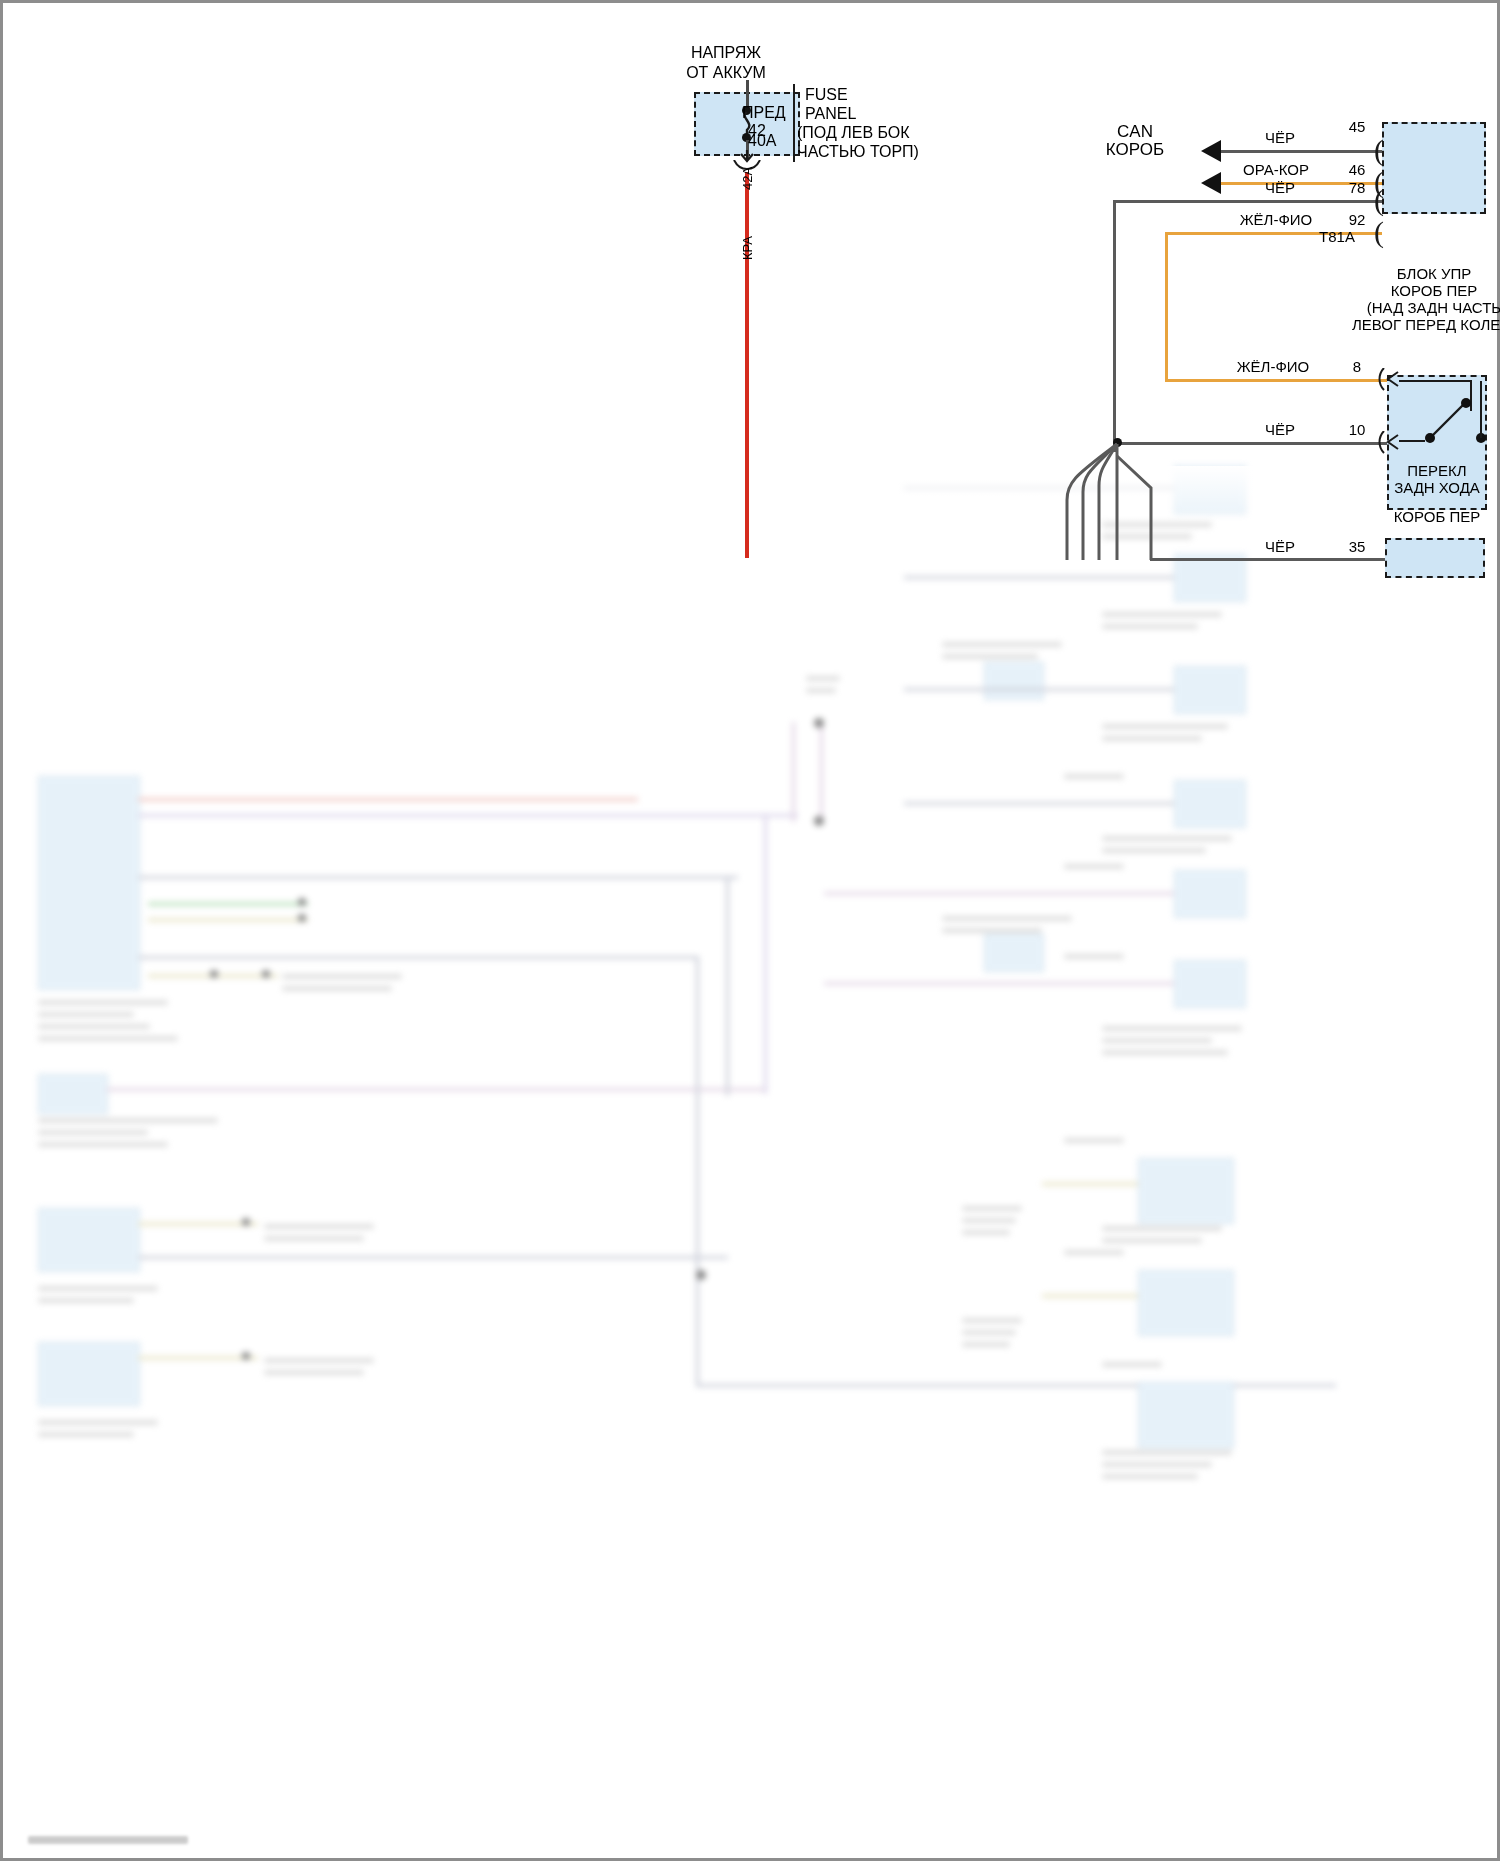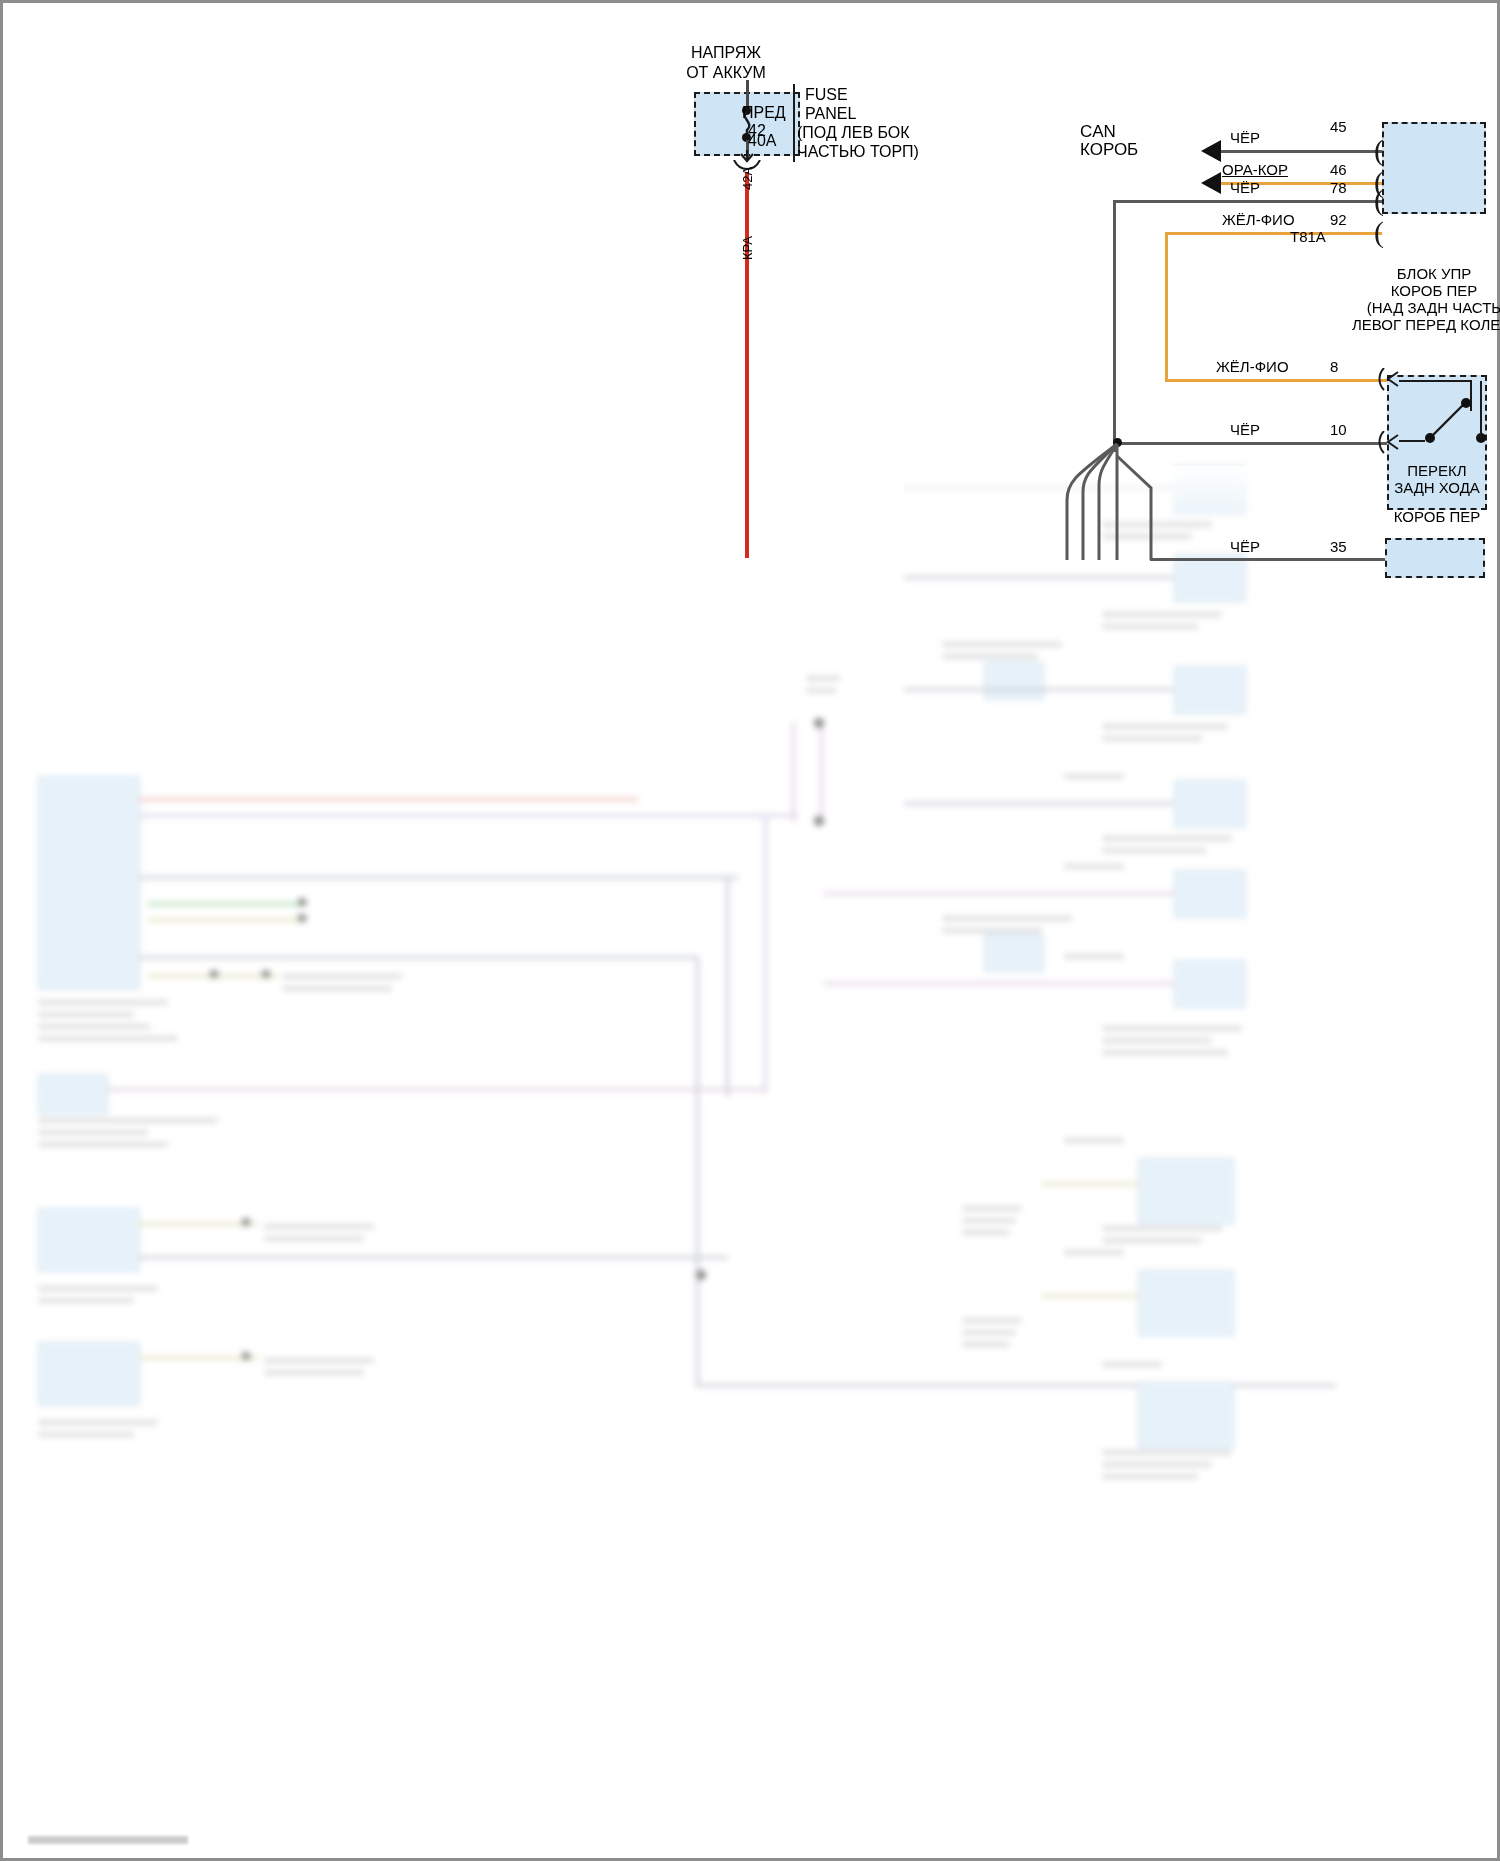--- a/index.html
+++ b/index.html
@@ -16,21 +16,21 @@
   .wire{position:absolute;background:#4a4a4a;}
   .h{height:3px;}
   .v{width:3px;}
   .red{background:#d52b1e;}
   .orange{background:#e8a33d;}
   .gray{background:#5a5a5a;}
 
   .dashbox{position:absolute;background:#cfe5f5;border:2px dashed #1a1a1a;box-sizing:border-box;}
   .label{position:absolute;font-size:15px;color:#000;white-space:nowrap;line-height:17px;}
   .label.c{text-align:center;}
-  .label.r{text-align:left;}
+  .label.r{text-align:center;}
   .vlabel{position:absolute;font-size:13px;color:#000;white-space:nowrap;
           transform-origin:0 0;transform:rotate(-90deg);}
   .dot{position:absolute;width:9px;height:9px;border-radius:50%;background:#111;}
   .arrowL{position:absolute;width:0;height:0;border-top:11px solid transparent;
           border-bottom:11px solid transparent;border-right:20px solid #111;}
 
   
   .conn{position:absolute;font-size:30px;line-height:20px;color:#1a1a1a;font-family:"Liberation Serif",serif;}
 
   
@@ -205,21 +205,21 @@
   <div class="arrowL" style="left:1201px;top:172px;"></div>
 
   <div class="dashbox" style="left:1382px;top:122px;width:104px;height:92px;"></div>
 
   <div class="wire h gray" style="left:1221px;top:150px;width:161px;"></div>
   <div class="label r" style="left:1230px;top:129px;width:100px;">ЧЁР</div>
   <div class="label r" style="left:1330px;top:118px;width:54px;">45</div>
   <div class="conn" style="left:1374px;top:140px;">(</div>
 
   <div class="wire h orange" style="left:1221px;top:182px;width:161px;"></div>
-  <div class="label r" style="left:1222px;top:161px;width:108px;text-decoration:underline;">ОРА-КОР</div>
+  <div class="label r" style="left:1222px;top:161px;width:108px;">ОРА-КОР</div>
   <div class="label r" style="left:1330px;top:161px;width:54px;">46</div>
   <div class="conn" style="left:1374px;top:172px;">(</div>
 
   <div class="wire h gray" style="left:1113px;top:200px;width:269px;"></div>
   <div class="label r" style="left:1230px;top:179px;width:100px;">ЧЁР</div>
   <div class="label r" style="left:1330px;top:179px;width:54px;">78</div>
   <div class="conn" style="left:1374px;top:190px;">(</div>
   <div class="wire v gray" style="left:1113px;top:200px;height:252px;"></div>
 
   <div class="wire h orange" style="left:1165px;top:232px;width:217px;"></div>

